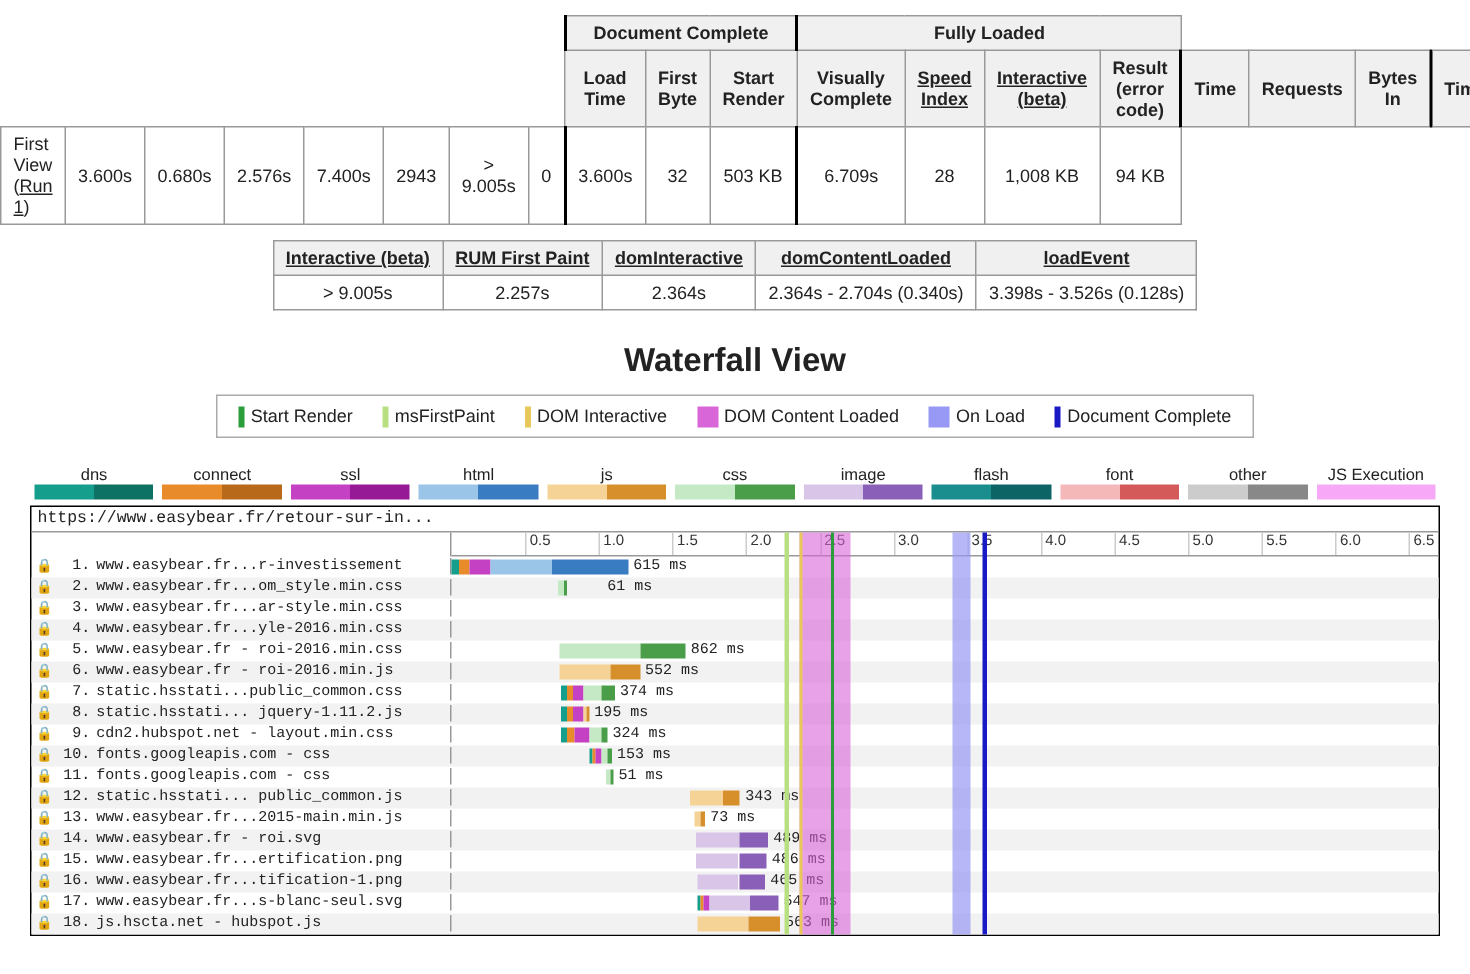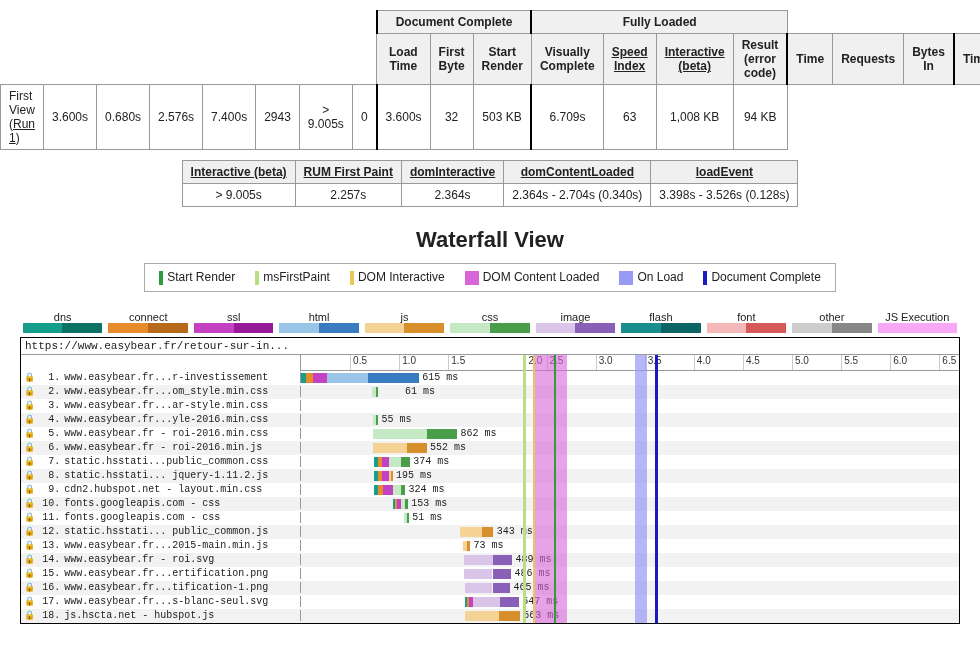--- a/index.html
+++ b/index.html
@@ -91,21 +91,21 @@
         <td>0.680s</td>
         <td>2.576s</td>
         <td>7.400s</td>
         <td>2943</td>
         <td>&gt; 9.005s</td>
         <td>0</td>
         <td class="thick-left">3.600s</td>
         <td>32</td>
         <td>503 KB</td>
         <td class="thick-left">6.709s</td>
-        <td>63</td>
+        <td>28</td>
         <td>1,008 KB</td>
         <td>94 KB</td>
       </tr>
 </tbody>
 </table>
 
 <table class="sub-table">
 <thead>
       <tr id="t2-headers">
         <th><a class="underline">Interactive (beta)</a></th>
@@ -186,21 +186,21 @@
 
 <div class="chart-wrap">
   <div class="chart-url">https://www.easybear.fr/retour-sur-in...</div>
   <div style="position:relative;">
     <div style="display:flex;">
       <div style="width:280px;border-right:1px solid #999;height:16px;"></div>
       <div class="timeline-header" style="flex:1;position:relative;" id="tick-row">
           <div class="tick" style="left: 7.46269%;">0.5</div>
           <div class="tick" style="left: 14.9254%;">1.0</div>
           <div class="tick" style="left: 22.3881%;">1.5</div>
-          <div class="tick" style="left: 29.8507%; margin-left: 28px;">2.0</div>
+          <div class="tick" style="left: 29.8507%;">2.0</div>
           <div class="tick" style="left: 37.3134%;">2.5</div>
           <div class="tick" style="left: 44.7761%;">3.0</div>
           <div class="tick" style="left: 52.2388%;">3.5</div>
           <div class="tick" style="left: 59.7015%;">4.0</div>
           <div class="tick" style="left: 67.1642%;">4.5</div>
           <div class="tick" style="left: 74.6269%;">5.0</div>
           <div class="tick" style="left: 82.0896%;">5.5</div>
           <div class="tick" style="left: 89.5522%;">6.0</div>
           <div class="tick" style="left: 97.0149%;">6.5</div>
         </div>
@@ -239,25 +239,20 @@
             <span class="row-num">3.</span>
             <span>www.easybear.fr...ar-style.min.css</span>
           </div>
         </div>
         <div class="row alt">
           <div class="row-label">
             <span class="lock">🔒</span>
             <span class="row-num">4.</span>
             <span>www.easybear.fr...yle-2016.min.css</span>
           </div>
-          <div class="row-timeline">
-            <div class="bar bar-css-wait" style="left: 10.8955%; width: 0.447761%;"></div>
-            <div class="bar bar-css-dl" style="left: 11.3433%; width: 0.373134%;"></div>
-            <span class="ms-label" style="left: 12.2164%;">55 ms</span>
-          </div>
         </div>
         <div class="row">
           <div class="row-label">
             <span class="lock">🔒</span>
             <span class="row-num">5.</span>
             <span>www.easybear.fr - roi-2016.min.css</span>
           </div>
           <div class="row-timeline">
             <div class="bar bar-css-wait" style="left: 10.8955%; width: 8.20896%;"></div>
             <div class="bar bar-css-dl" style="left: 19.1045%; width: 4.62687%;"></div>

